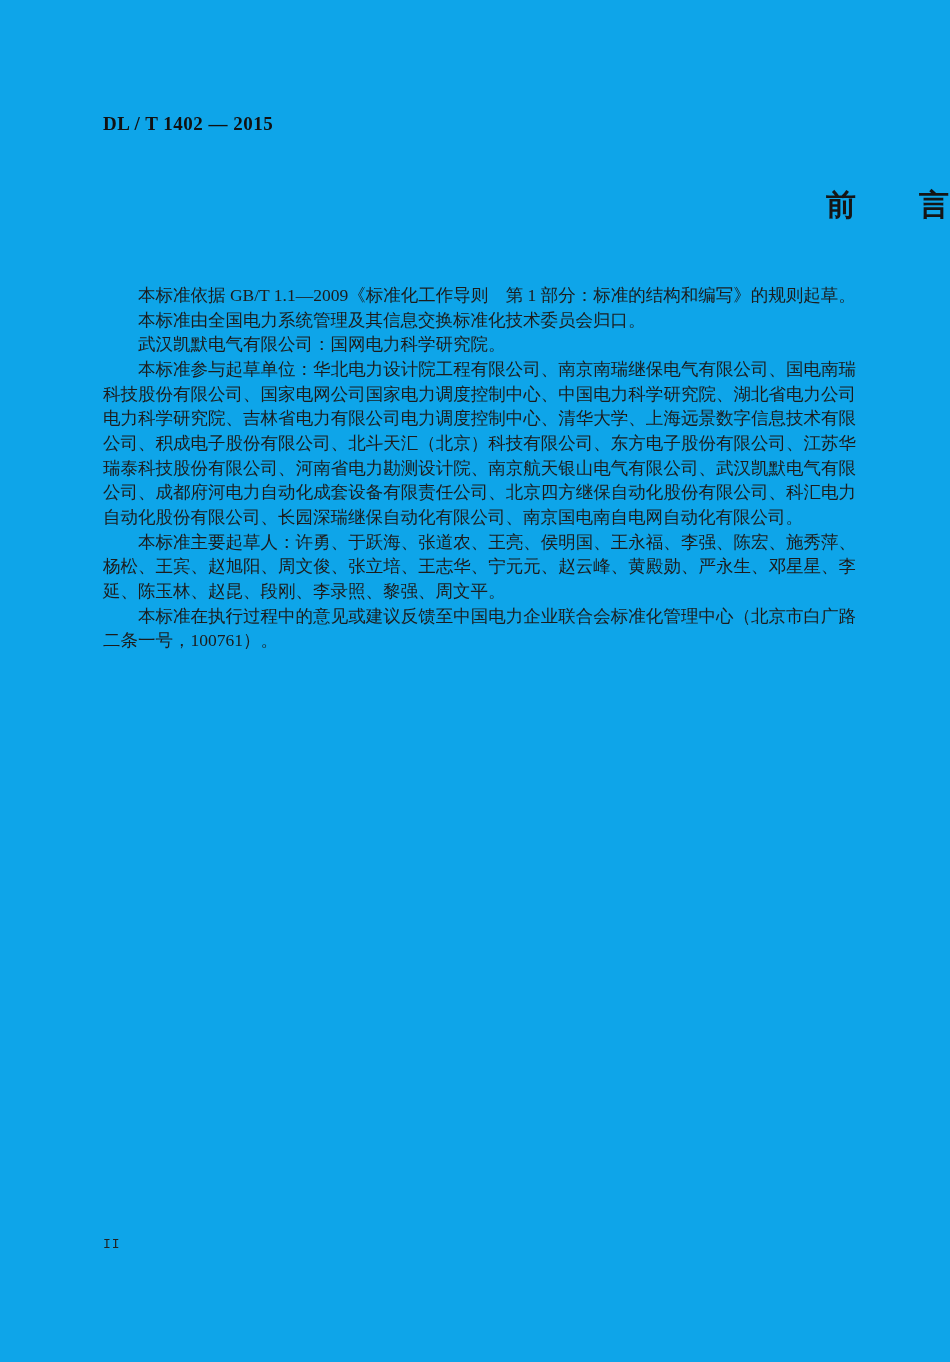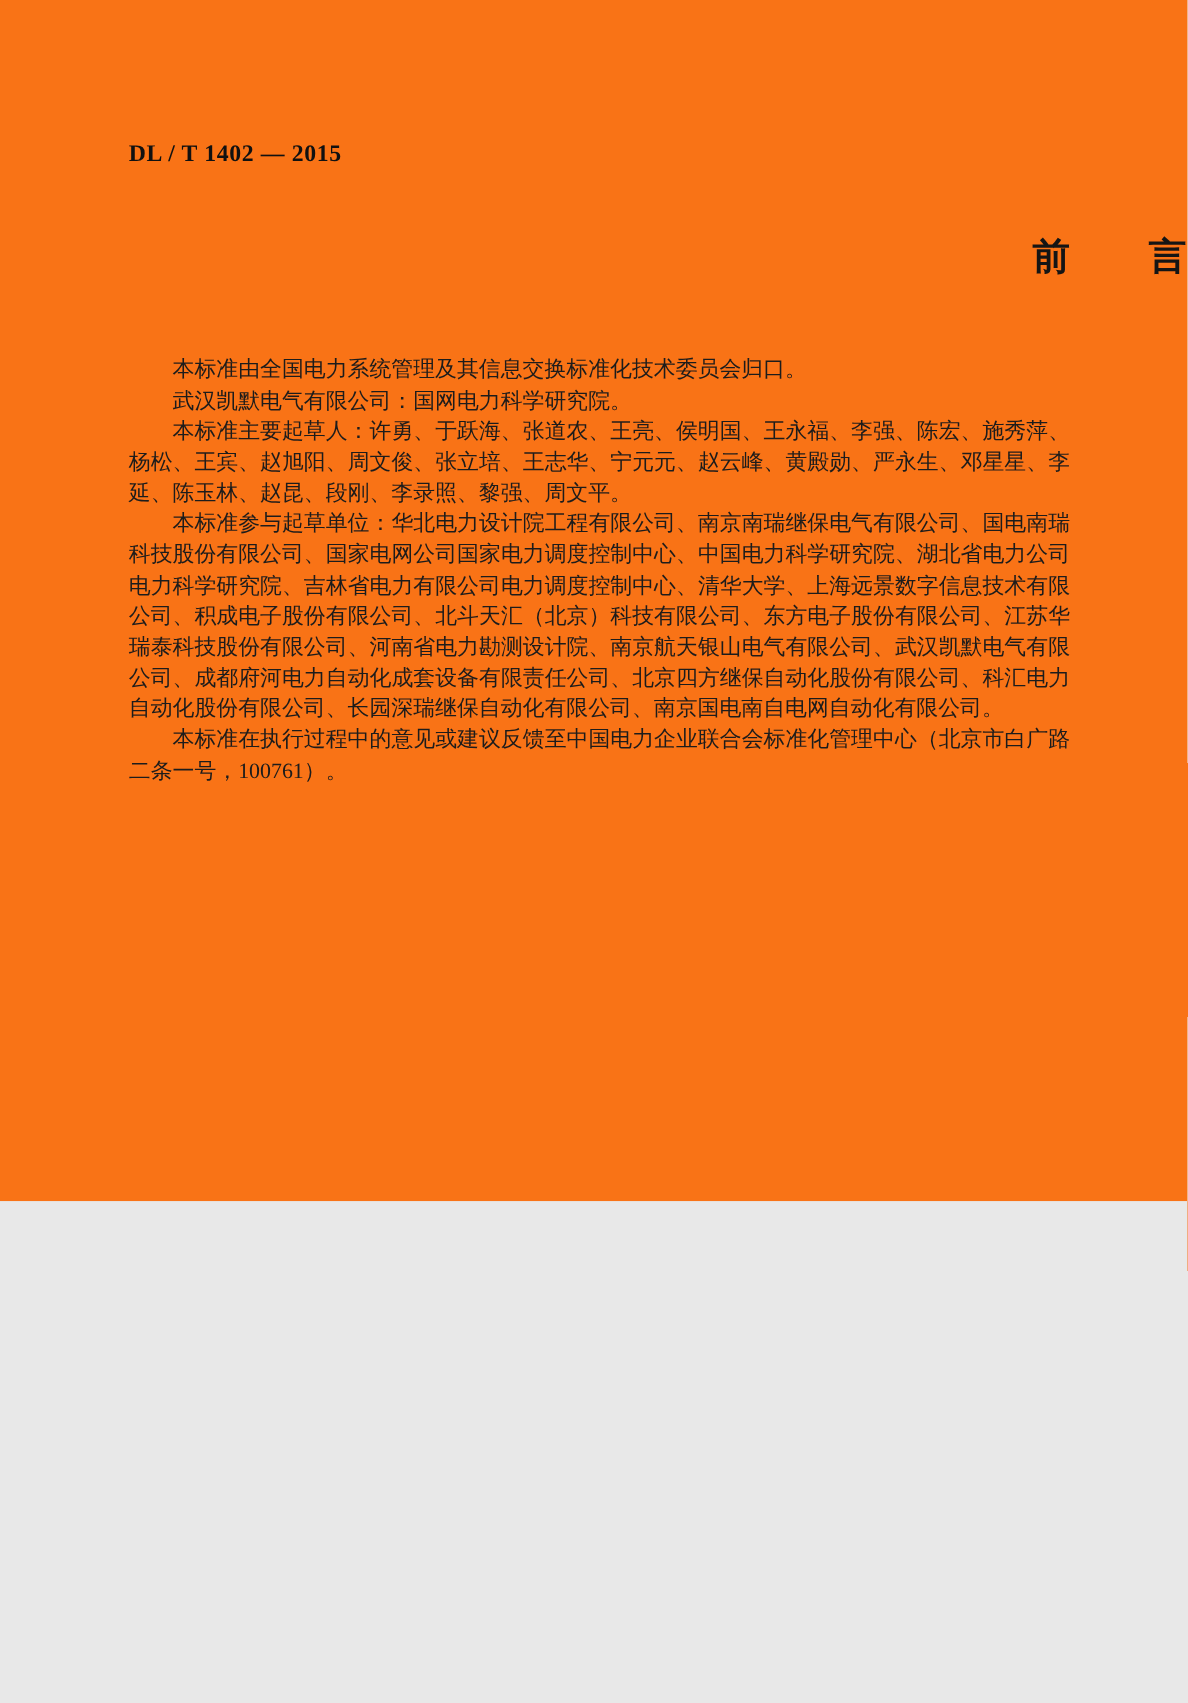--- a/index.html
+++ b/index.html
@@ -3,23 +3,23 @@
 <meta charset="utf-8">
 <style>
   html, body {
     margin: 0;
     padding: 0;
     background: #e8e8e8;
   }
   .page {
     position: relative;
     width: 950px;
-    height: 961px;
+    height: 1362px;
     margin: 0 auto;
-    background: #f97316;
+    background: #0ea5e9;
     color: #1c1c1c;
     font-family: "Liberation Serif", "DejaVu Serif", serif;
     overflow: hidden;
   }
   .doc-header {
     position: absolute;
     left: 103px;
     top: 113px;
     font-family: "Liberation Serif", "DejaVu Serif", serif;
     font-weight: bold;
@@ -71,22 +71,23 @@
 </head>
 <body>
 
 <div class="page">
 
   <div class="doc-header">DL / T 1402 — 2015</div>
 
   <h1 class="foreword-title">前　　言</h1>
 
   <div class="doc-body">
+    <p>本标准依据 GB/T 1.1—2009《标准化工作导则　第 1 部分：标准的结构和编写》的规则起草。</p>
     <p>本标准由全国电力系统管理及其信息交换标准化技术委员会归口。</p>
     <p>武汉凯默电气有限公司：国网电力科学研究院。</p>
+    <p>本标准参与起草单位：华北电力设计院工程有限公司、南京南瑞继保电气有限公司、国电南瑞科技股份有限公司、国家电网公司国家电力调度控制中心、中国电力科学研究院、湖北省电力公司电力科学研究院、吉林省电力有限公司电力调度控制中心、清华大学、上海远景数字信息技术有限公司、积成电子股份有限公司、北斗天汇（北京）科技有限公司、东方电子股份有限公司、江苏华瑞泰科技股份有限公司、河南省电力勘测设计院、南京航天银山电气有限公司、武汉凯默电气有限公司、成都府河电力自动化成套设备有限责任公司、北京四方继保自动化股份有限公司、科汇电力自动化股份有限公司、长园深瑞继保自动化有限公司、南京国电南自电网自动化有限公司。</p>
     <p>本标准主要起草人：许勇、于跃海、张道农、王亮、侯明国、王永福、李强、陈宏、施秀萍、杨松、王宾、赵旭阳、周文俊、张立培、王志华、宁元元、赵云峰、黄殿勋、严永生、邓星星、李延、陈玉林、赵昆、段刚、李录照、黎强、周文平。</p>
-    <p>本标准参与起草单位：华北电力设计院工程有限公司、南京南瑞继保电气有限公司、国电南瑞科技股份有限公司、国家电网公司国家电力调度控制中心、中国电力科学研究院、湖北省电力公司电力科学研究院、吉林省电力有限公司电力调度控制中心、清华大学、上海远景数字信息技术有限公司、积成电子股份有限公司、北斗天汇（北京）科技有限公司、东方电子股份有限公司、江苏华瑞泰科技股份有限公司、河南省电力勘测设计院、南京航天银山电气有限公司、武汉凯默电气有限公司、成都府河电力自动化成套设备有限责任公司、北京四方继保自动化股份有限公司、科汇电力自动化股份有限公司、长园深瑞继保自动化有限公司、南京国电南自电网自动化有限公司。</p>
     <p>本标准在执行过程中的意见或建议反馈至中国电力企业联合会标准化管理中心（北京市白广路二条一号，100761）。</p>
   </div>
 
   <div class="page-number">II</div>
 
 </div>
 
 </body></html>

